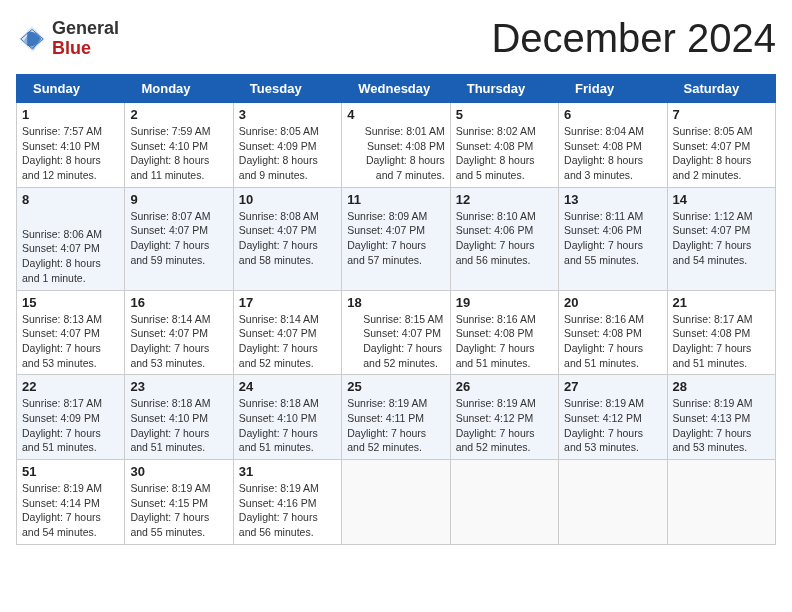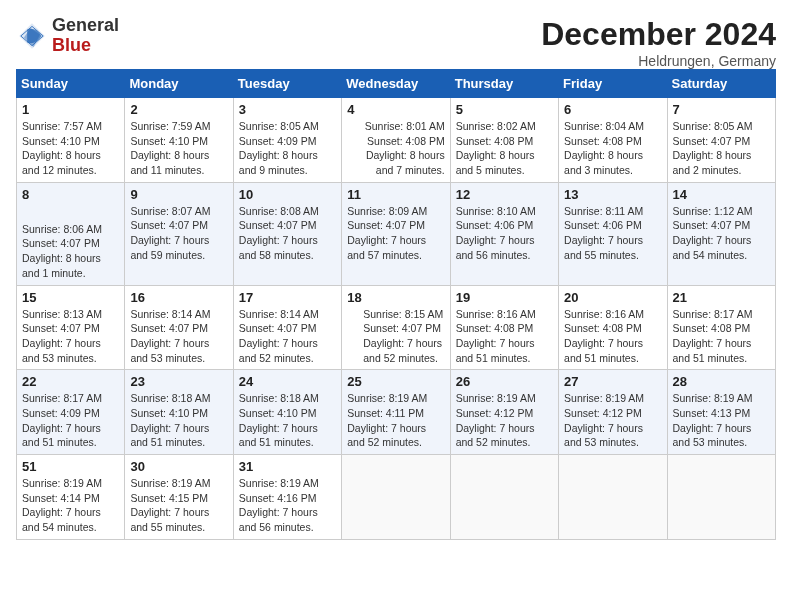--- a/index.html
+++ b/index.html
@@ -6,22 +6,22 @@
     body {
       font-family: Arial, sans-serif;
       background: #fff;
       width: 792px;
       min-height: 612px;
       padding: 16px;
     }
     .header {
       display: flex;
       justify-content: space-between;
-      align-items: flex-start;
-      margin-bottom: 0;
+      align-items: center;
+      margin-bottom: 13px;
     }
     .logo {
       display: flex;
       align-items: center;
       gap: 4px;
     }
     .logo-text {
       font-size: 18px;
       font-weight: bold;
       line-height: 1.1;
@@ -29,37 +29,37 @@
     .logo-general { color: #333; }
     .logo-blue { color: #b91c1c; }
     .logo-icon {
       width: 32px;
       height: 32px;
     }
     .title-block {
       text-align: right;
     }
     .month-title {
-      font-size: 32px;
-      font-weight: bold;
+      font-size: 40px;
+      font-weight: normal;
       color: #222;
     }
     .subtitle {
       font-size: 14px;
       color: #555;
     }
     .calendar {
       width: 100%;
       border-collapse: collapse;
       font-size: 11px;
     }
     .calendar th {
       background: #1a5fb4;
       color: #fff;
-      padding: 6px 4px;
+      padding: 6px 16px;
       text-align: left;
       font-size: 13px;
       font-weight: bold;
       border: 1px solid #1a5fb4;
     }
     .calendar td {
       vertical-align: top;
       border: 1px solid #ccc;
       padding: 4px 5px;
       width: 108px;
@@ -96,21 +96,20 @@
       <path d="M18,10 L30,18 L22,34 L10,22 Z" fill="#1a5fb4" opacity="0.4"></path>
       <path d="M14,12 Q24,8 32,20 Q24,32 14,28 Z" fill="#1a5fb4" opacity="0.7"></path>
     </svg>
     <div class="logo-text">
       <span class="logo-general">General</span><br>
       <span class="logo-blue">Blue</span>
     </div>
   </div>
   <div class="title-block">
     <div class="month-title">December 2024</div>
-    <div class="subtitle">Heldrungen, Germany</div>
   </div>
 </div>
 
 <table class="calendar">
   <thead>
     <tr>
     <th>Sunday</th>
         <th>Monday</th>
         <th>Tuesday</th>
         <th>Wednesday</th>

